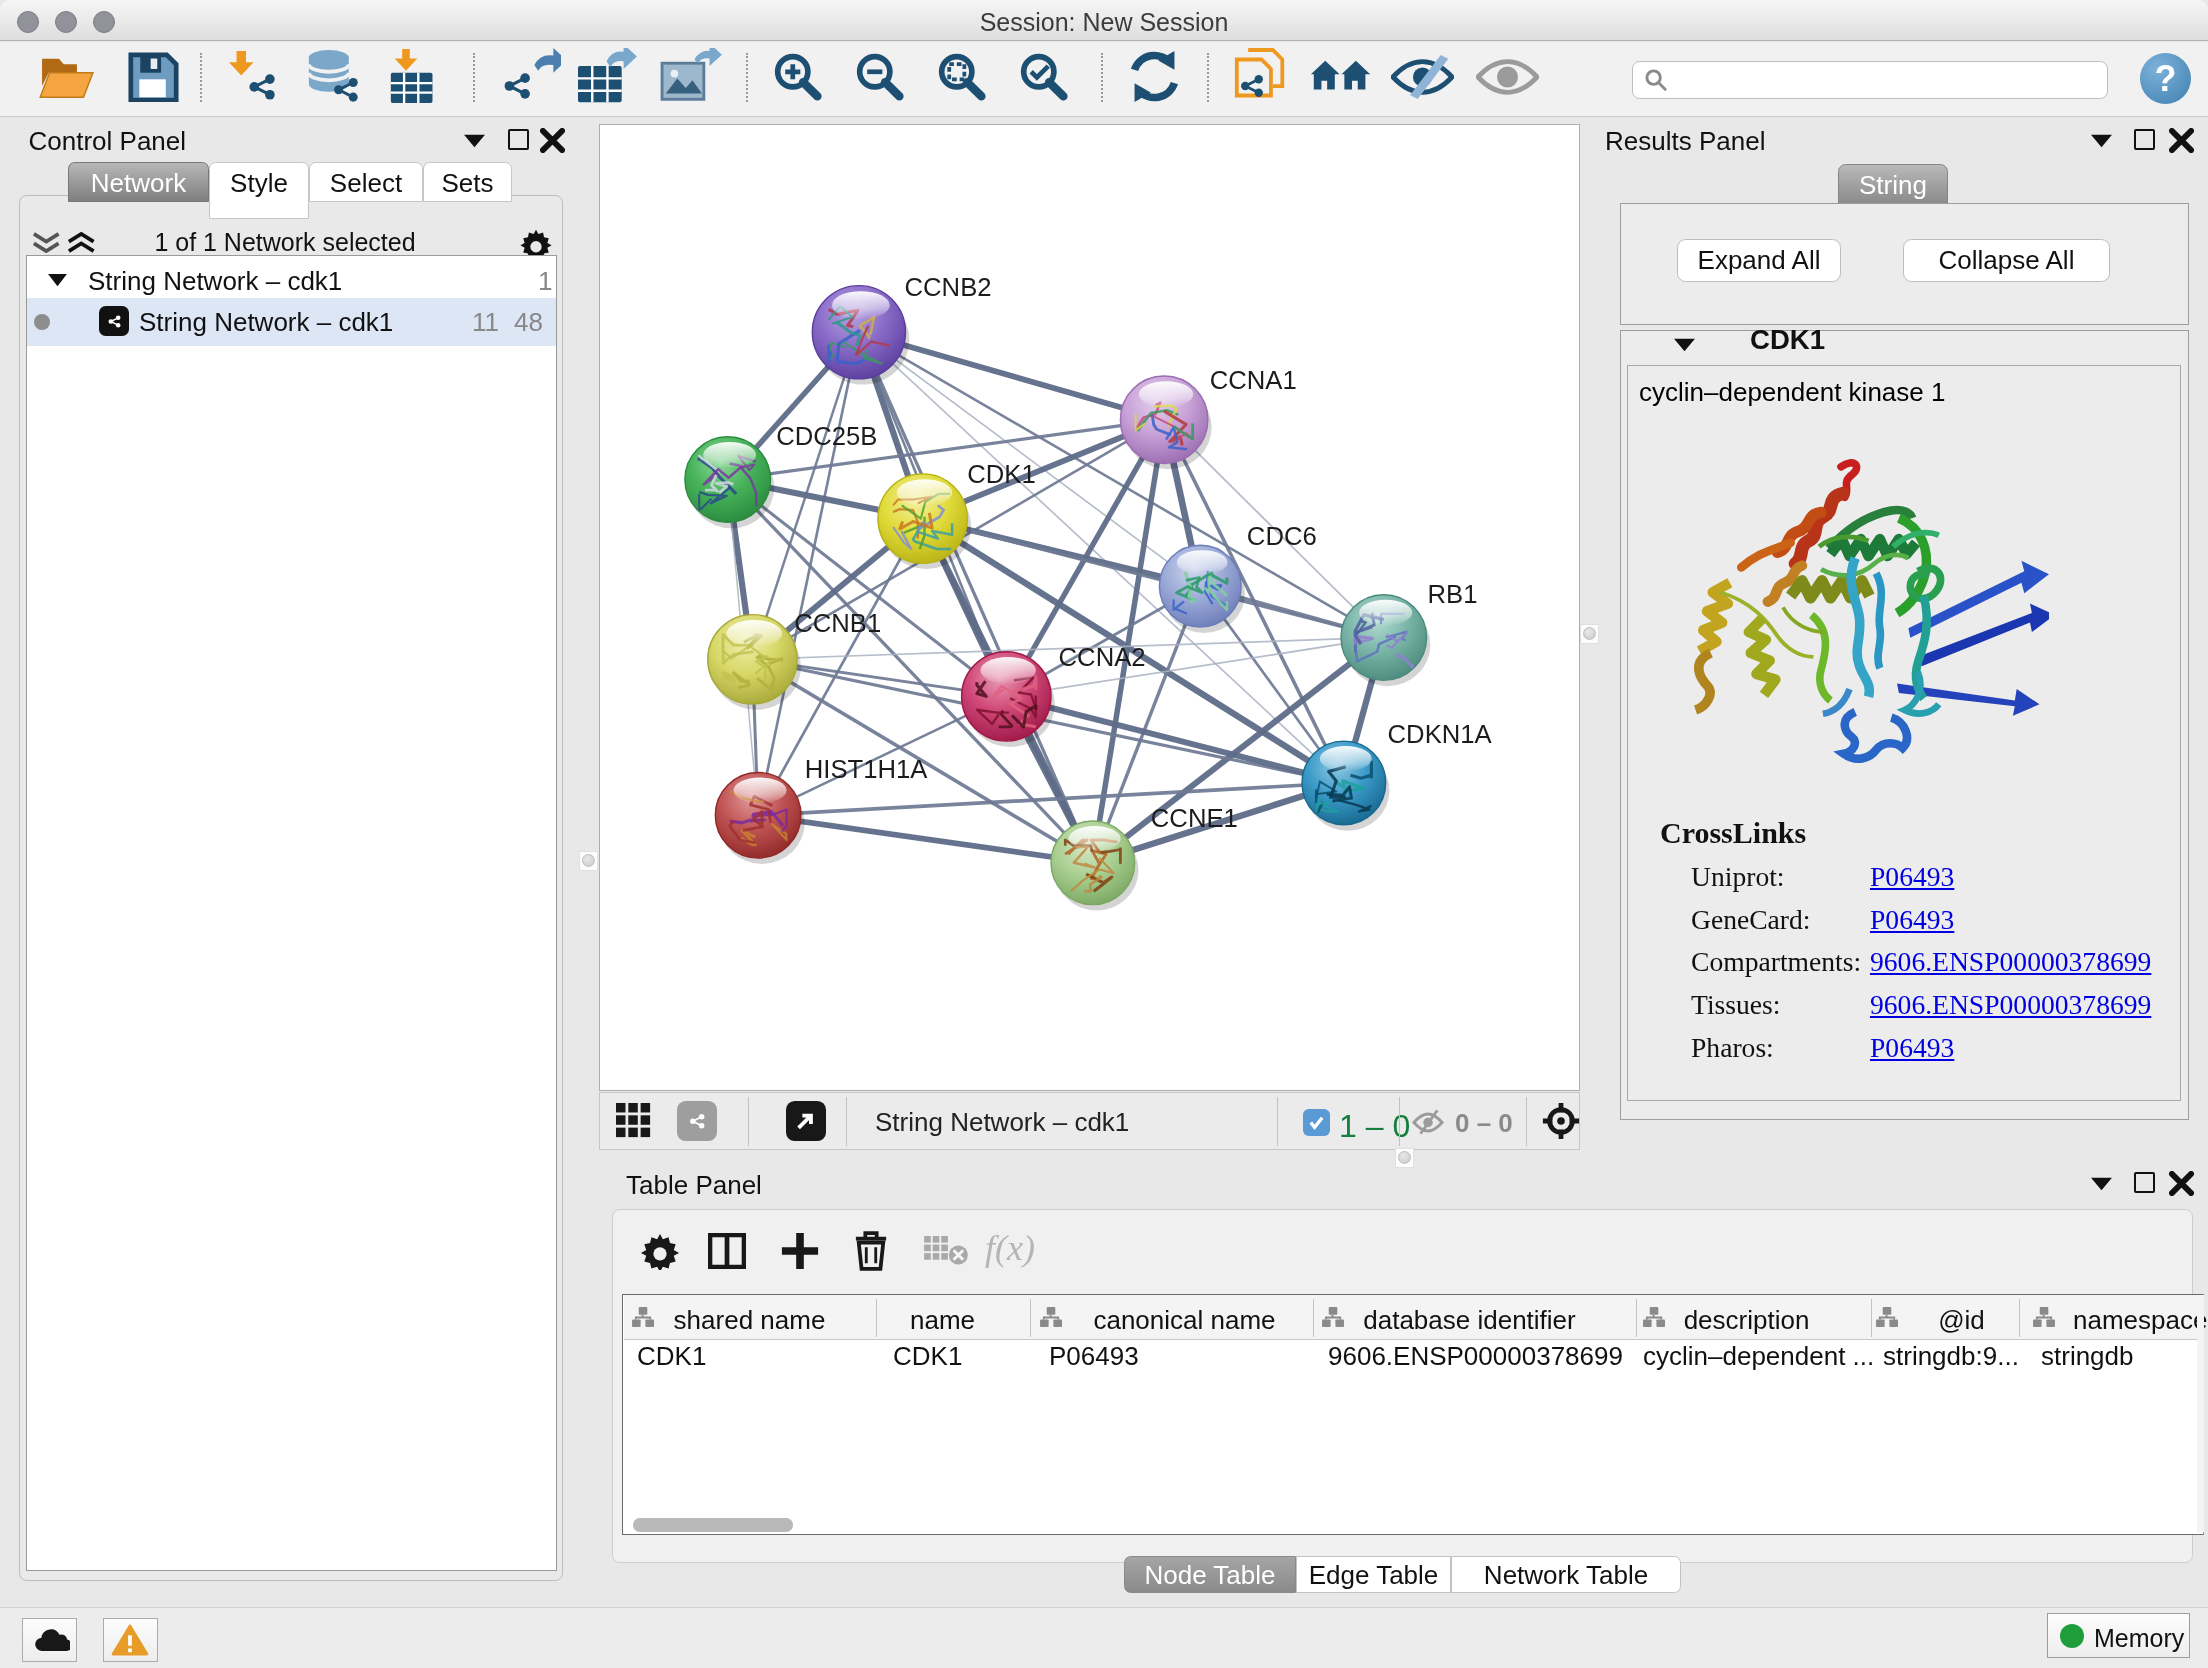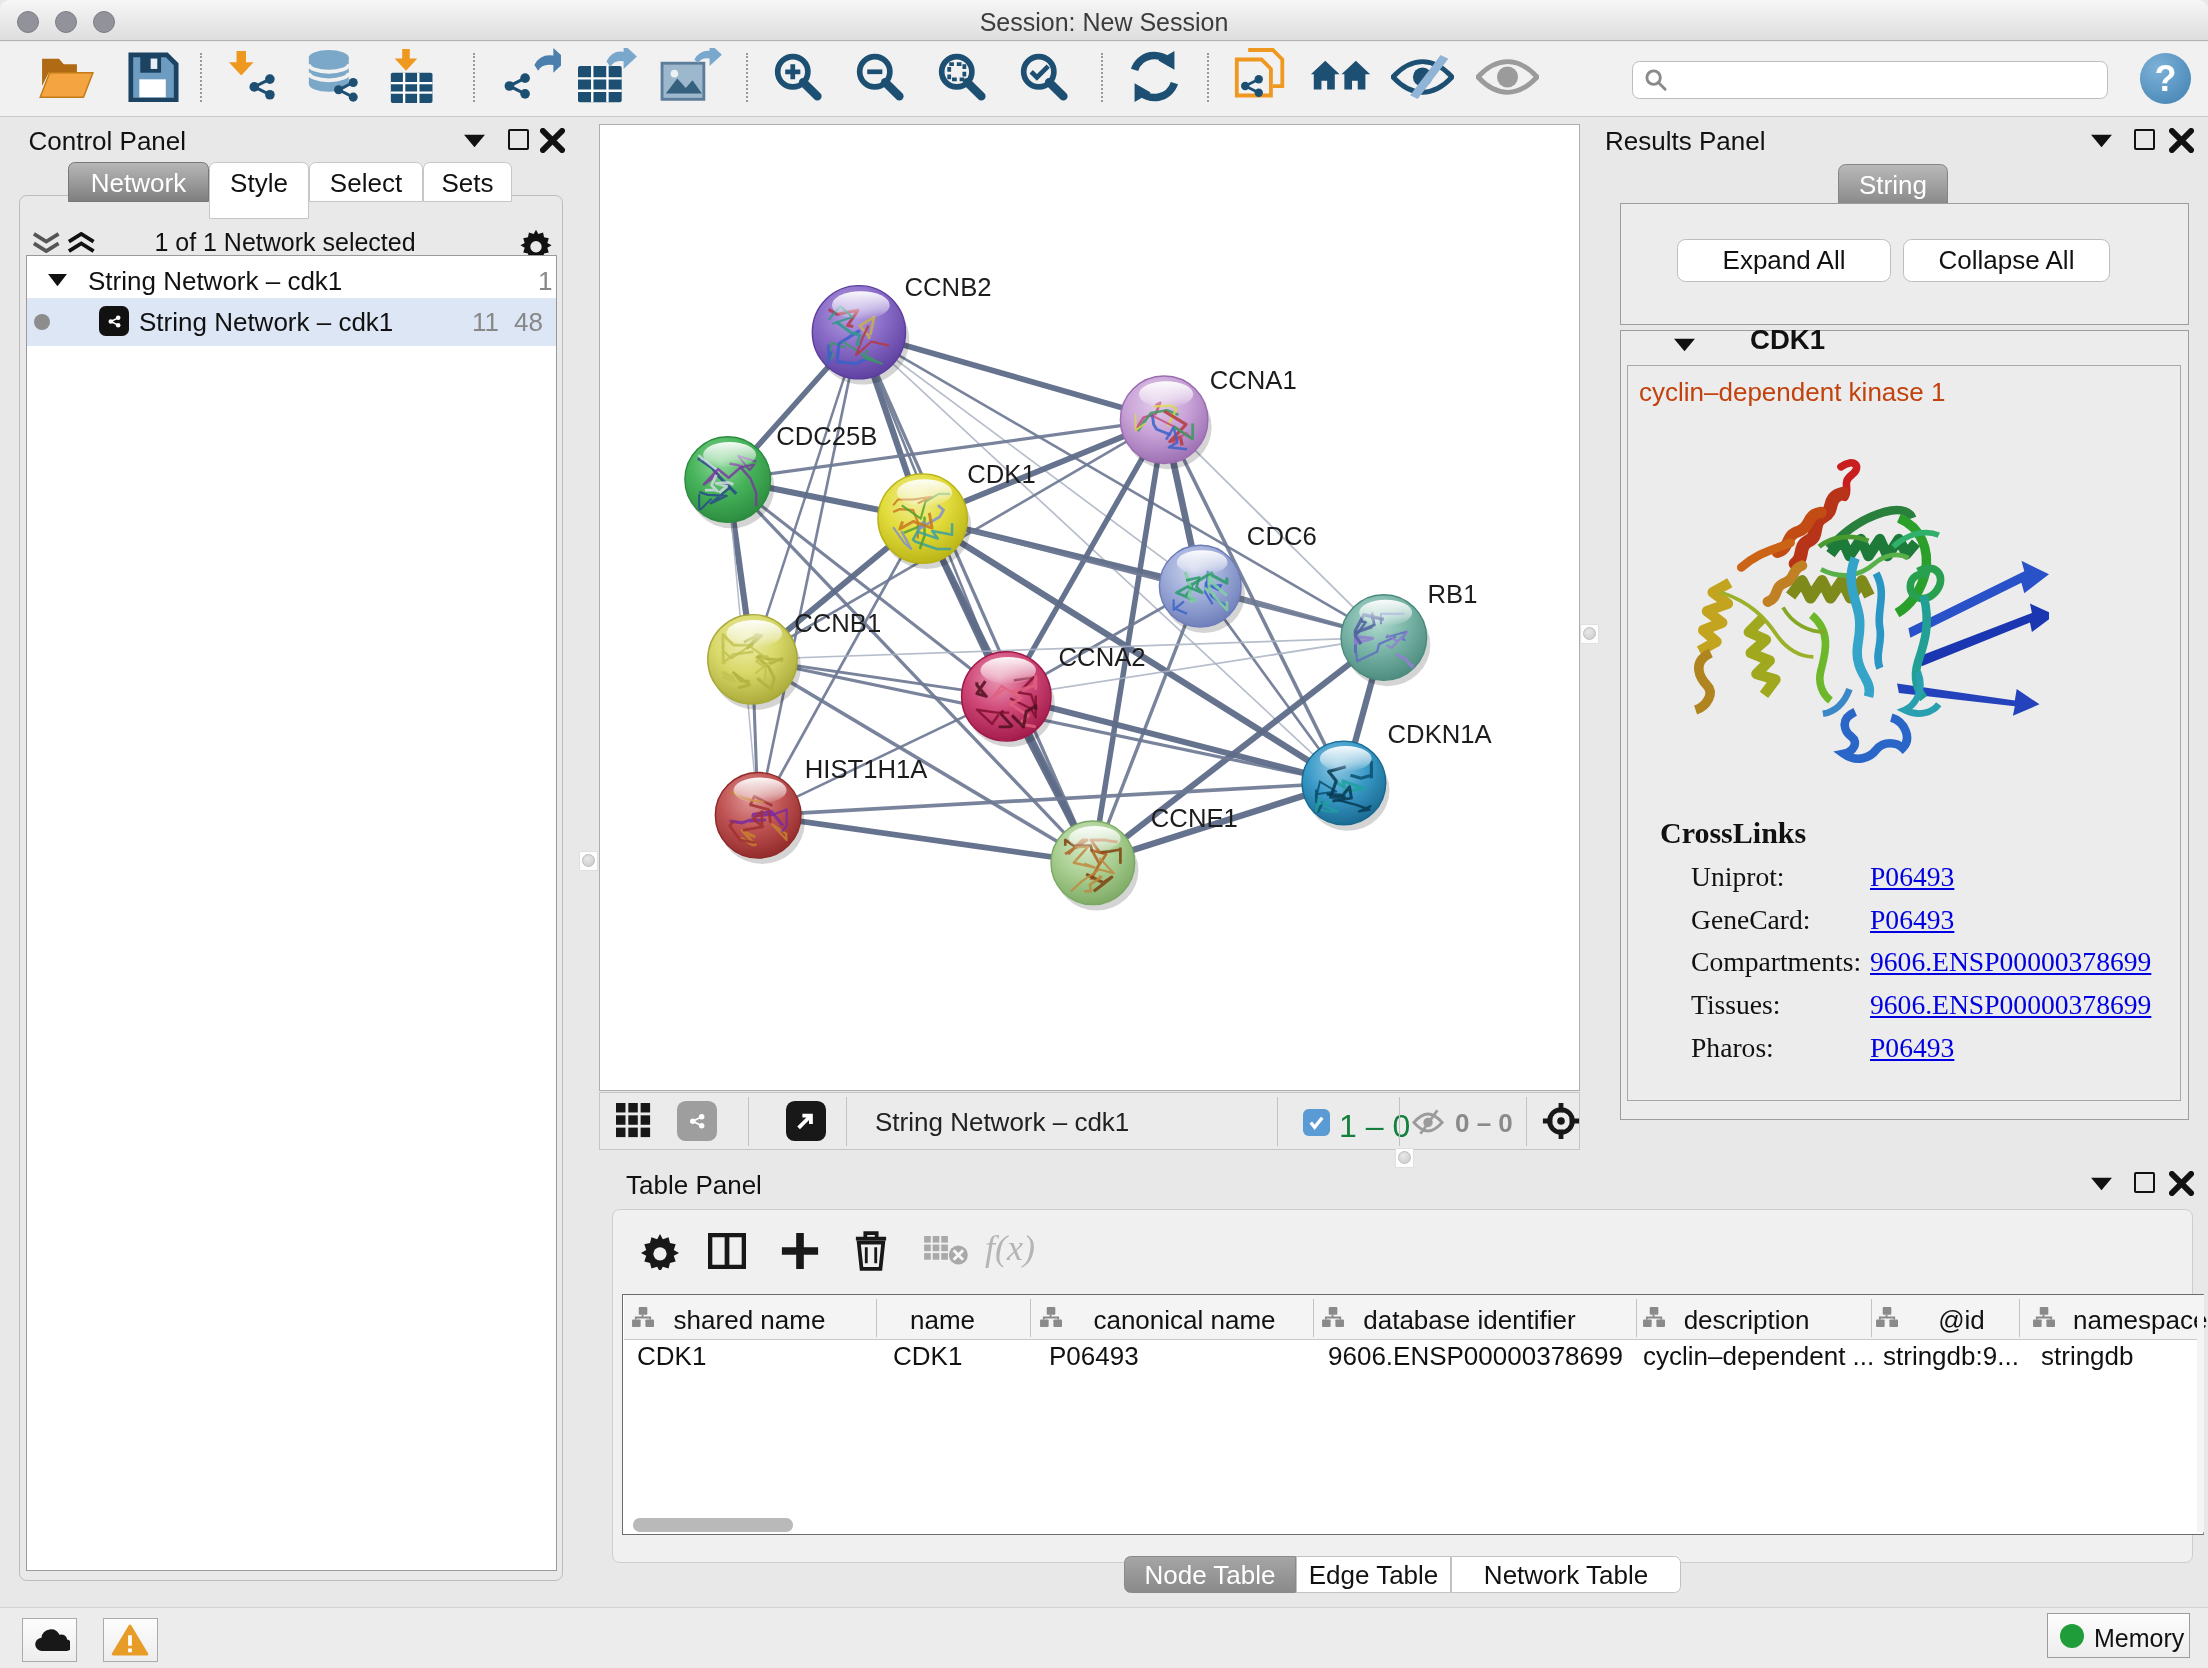--- a/index.html
+++ b/index.html
@@ -501,29 +501,29 @@
 <div class="txt" style="left:1605px;top:126px;font-size:26px;color:#111;">Results Panel</div>
 <svg class="abs" style="left:2089px;top:131px" width="25" height="19" viewBox="0 0 26 20">
     <path d="M2 4 h22 l-11 13 z" fill="#111"></path>
   </svg>
 <div class="abs" style="left:2134px;top:129px;width:21px;height:21px;border:2.9px solid #111;border-radius:1.9px;"></div>
 <svg class="abs" style="left:2169px;top:128px" width="25" height="25" viewBox="0 0 26 26">
     <path d="M3 3 L23 23 M23 3 L3 23" stroke="#111" stroke-width="6" stroke-linecap="round"></path>
   </svg>
 <div class="abs" style="left:1838px;top:164px;width:110px;height:40px;background:linear-gradient(#b9b9b9,#8b8b8b);border:1px solid #858585;border-radius:7.6px 7.6px 0 0;color:#fff;font-size:26px;text-align:center;line-height:40px;">String</div>
 <div class="abs" style="left:1620px;top:203px;width:569px;height:122px;background:#ececec;border:1.9px solid #9d9d9d;"></div>
-<div class="abs" style="left:1677px;top:239px;width:214px;height:43px;background:#fff;border:1px solid #bdbdbd;border-radius:8.6px;font-size:26px;color:#111;text-align:center;line-height:41px;">Expand All</div>
+<div class="abs" style="left:1677px;top:239px;width:164px;height:43px;background:#fff;border:1px solid #bdbdbd;border-radius:8.6px;font-size:26px;color:#111;text-align:center;line-height:41px;">Expand All</div>
 <div class="abs" style="left:1903px;top:239px;width:207px;height:43px;background:#fff;border:1px solid #bdbdbd;border-radius:8.6px;font-size:26px;color:#111;text-align:center;line-height:41px;">Collapse All</div>
 <div class="abs" style="left:1620px;top:330px;width:569px;height:790px;background:#ececec;border:1.9px solid #9d9d9d;"></div>
 <svg class="abs" style="left:1672px;top:335px" width="25" height="19" viewBox="0 0 26 20">
     <path d="M2 4 h22 l-11 13 z" fill="#111"></path>
   </svg>
 <div class="txt" style="left:1750px;top:324px;font-size:27.6px;font-weight:bold;color:#111;">CDK1</div>
 <div class="abs" style="left:1627px;top:365px;width:554px;height:736px;background:#ececec;border:1px solid #a8a8a8;"></div>
-<div class="txt" style="left:1639px;top:377px;font-size:26px;color:#c2410c;">cyclin–dependent kinase 1</div>
+<div class="txt" style="left:1639px;top:377px;font-size:26px;color:#000000;">cyclin–dependent kinase 1</div>
 <svg class="abs" style="left:1669px;top:455px;" width="380" height="320" viewBox="0 0 400 336">
 <path d="M181 12 c14 -10 22 0 12 8 c-12 9 -2 14 -8 24" fill="none" stroke="#c81e1e" stroke-width="8" stroke-linecap="round"></path>
 <path d="M183 40 c-18 4 -8 18 -20 24 c-14 7 -4 20 -16 26 c-12 6 -4 18 -14 24" fill="none" stroke="#b83418 " stroke-width="14" stroke-linecap="round"></path>
 <path d="M160 60 c-16 2 -10 16 -24 20 c-14 4 -8 18 -22 22" fill="none" stroke="#c24c14" stroke-width="12" stroke-linecap="round"></path>
 <path d="M128 92 c-20 8 -34 10 -52 26" fill="none" stroke="#cc6418" stroke-width="9" stroke-linecap="round"></path>
 <path d="M140 116 c-12 4 -6 14 -18 18 c-12 4 -6 16 -18 20" fill="none" stroke="#c28024" stroke-width="11" stroke-linecap="round"></path>
 <path d="M168 98 c22 -24 44 -36 66 -40 c12 -2 20 2 22 8" fill="none" stroke="#28803c" stroke-width="9"></path>
 <path d="M170 104 l12 -16 8 18 12 -18 8 18 12 -18 8 18 12 -18 8 16 10 -12" fill="none" stroke="#1e7a38" stroke-width="11" stroke-linejoin="round"></path>
 <path d="M128 148 l12 -16 9 18 12 -18 9 18 12 -18 9 18 12 -18 8 16" fill="none" stroke="#7e8a1a" stroke-width="12" stroke-linejoin="round"></path>
 <path d="M242 66 c24 10 32 34 28 56 c-4 20 -16 36 -30 44" fill="none" stroke="#2aa02a" stroke-width="10"></path>

